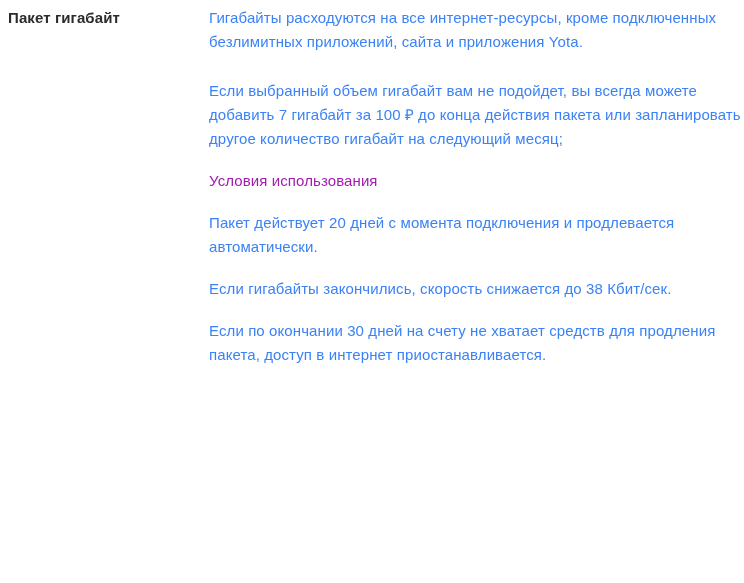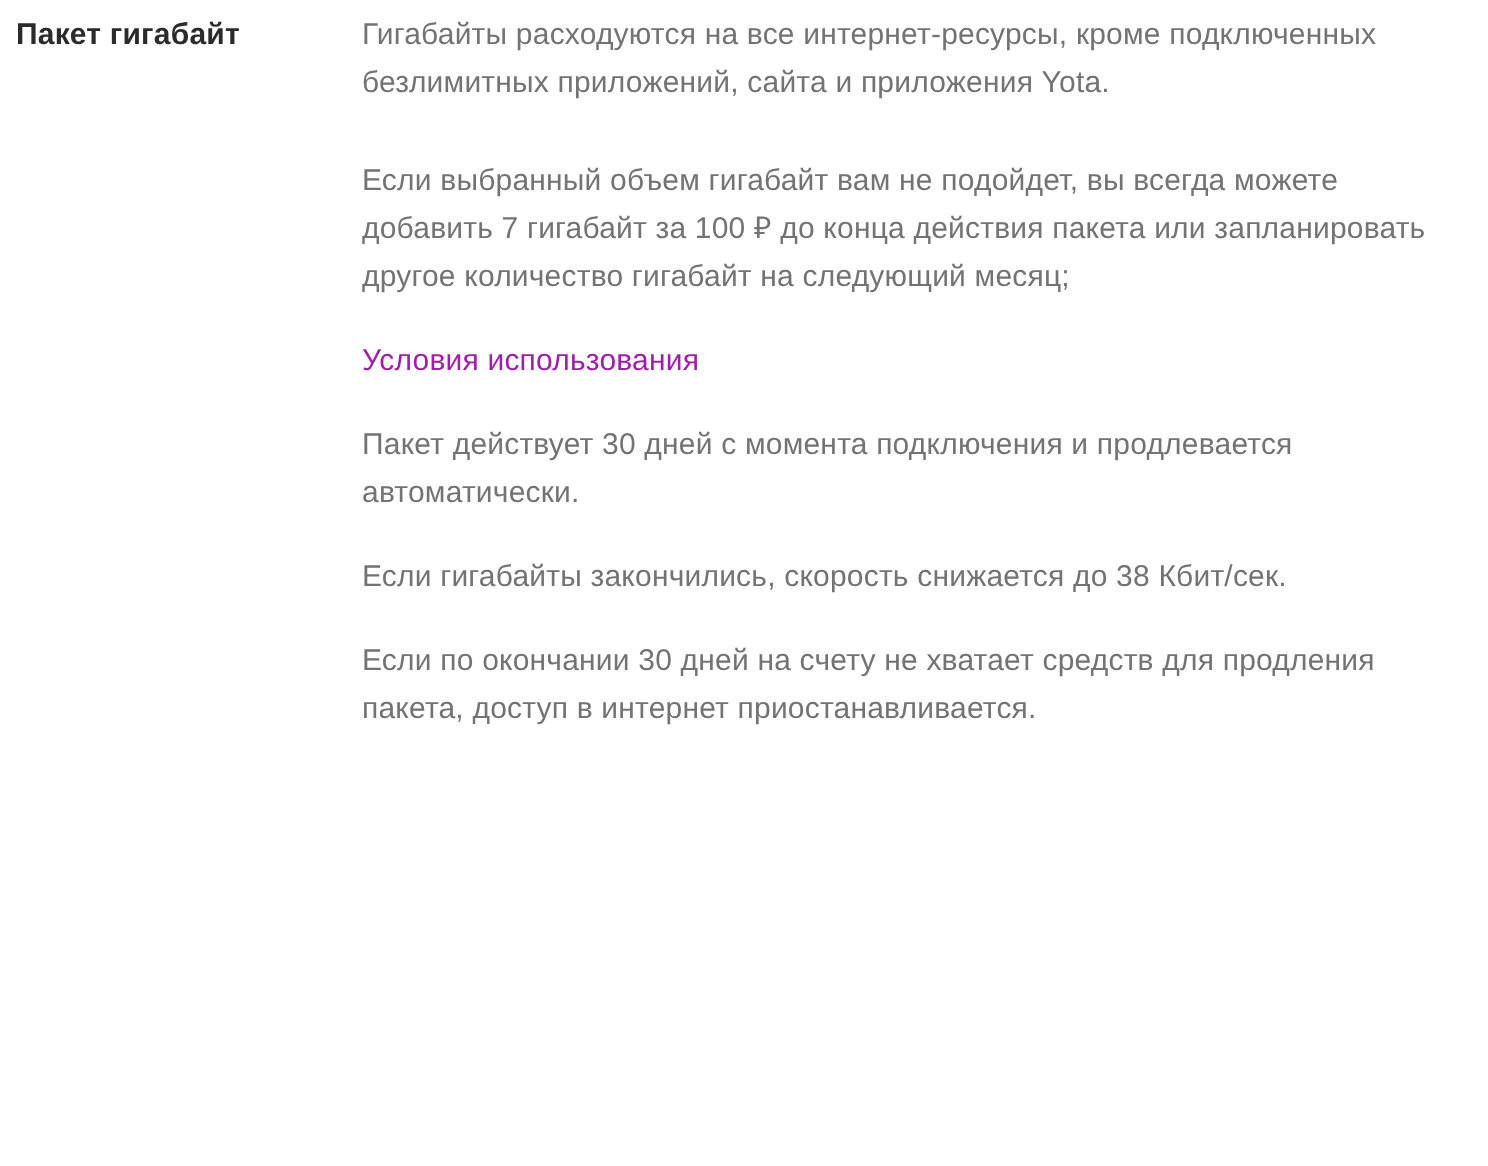--- a/index.html
+++ b/index.html
@@ -13,20 +13,21 @@
     overflow: hidden;
     font-family: "Liberation Sans", sans-serif;
     -webkit-font-smoothing: antialiased;
   }
   .details-row {
     display: flex;
     align-items: flex-start;
     padding: 6px 0 0 8px;
     box-sizing: border-box;
     width: 744px;
+    gap: 28px;
   }
   .label-col {
     flex: none;
     width: 173px;
   }
   .row-label {
     margin: 0;
     font-size: 15px;
     font-weight: 700;
     line-height: 24px;
@@ -34,38 +35,38 @@
     letter-spacing: 0.1px;
   }
   .content-col {
     flex: 1;
     max-width: 540px;
   }
   .content-col p {
     margin: 0 0 18px 0;
     font-size: 15px;
     line-height: 24px;
-    color: #737373;
+    color: #3b82f6;
     letter-spacing: 0.1px;
   }
   .content-col p.gap-lg {
     margin-bottom: 25px;
   }
   .content-col p.muted-heading {
     color: #a21caf;
   }
 </style>
 </head>
 <body>
 
 <div class="details-row">
   <div class="label-col">
     <h3 class="row-label">Пакет гигабайт</h3>
   </div>
   <div class="content-col">
     <p class="gap-lg">Гигабайты расходуются на все интернет-ресурсы, кроме подключенных безлимитных приложений, сайта и приложения Yota.</p>
     <p>Если выбранный объем гигабайт вам не подойдет, вы всегда можете добавить 7 гигабайт за 100 ₽ до конца действия пакета или запланировать другое количество гигабайт на следующий месяц;</p>
     <p class="muted-heading">Условия использования</p>
-    <p>Пакет действует 30 дней с момента подключения и продлевается автоматически.</p>
+    <p>Пакет действует 20 дней с момента подключения и продлевается автоматически.</p>
     <p>Если гигабайты закончились, скорость снижается до 38 Кбит/сек.</p>
     <p>Если по окончании 30 дней на счету не хватает средств для продления пакета, доступ в интернет приостанавливается.</p>
   </div>
 </div>
 
 </body></html>

